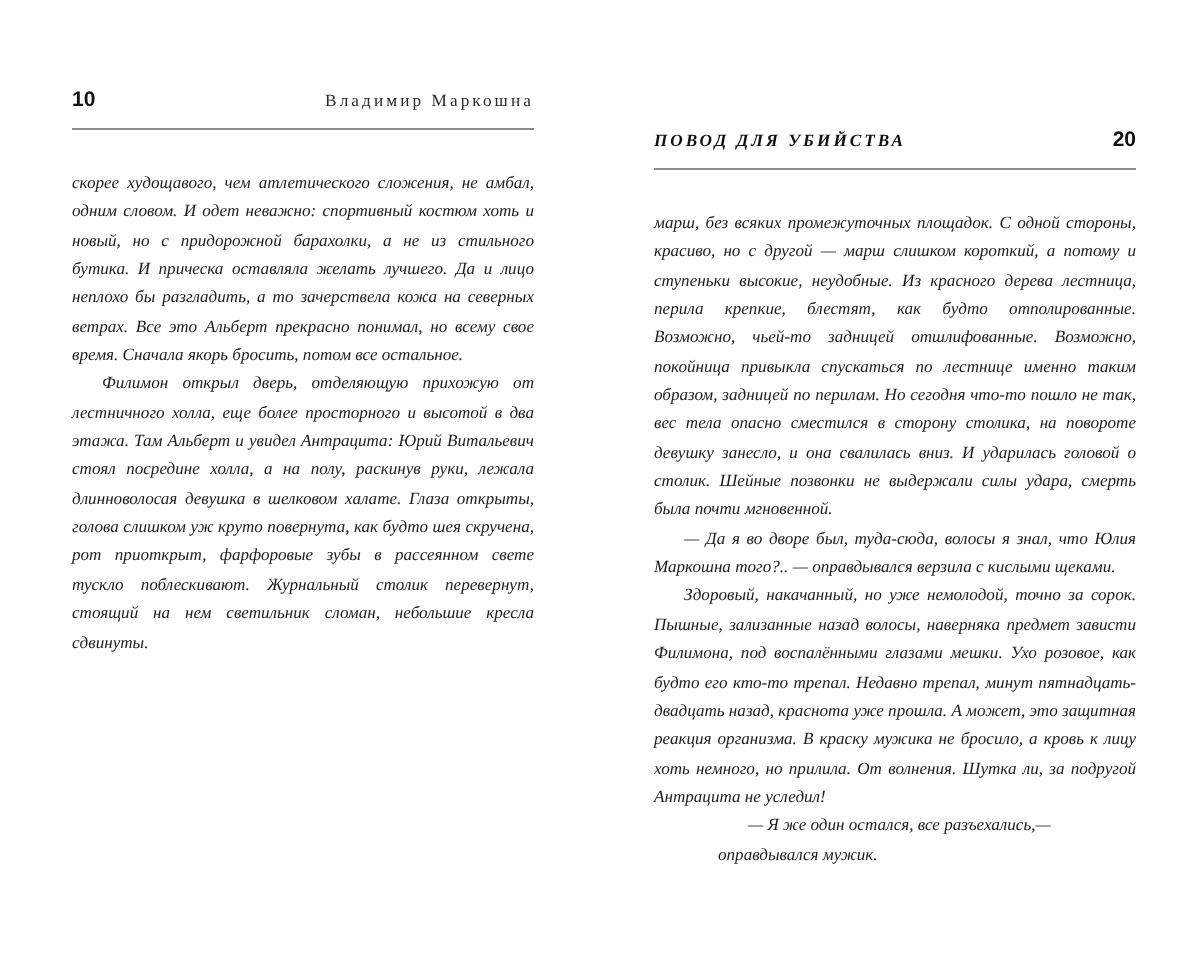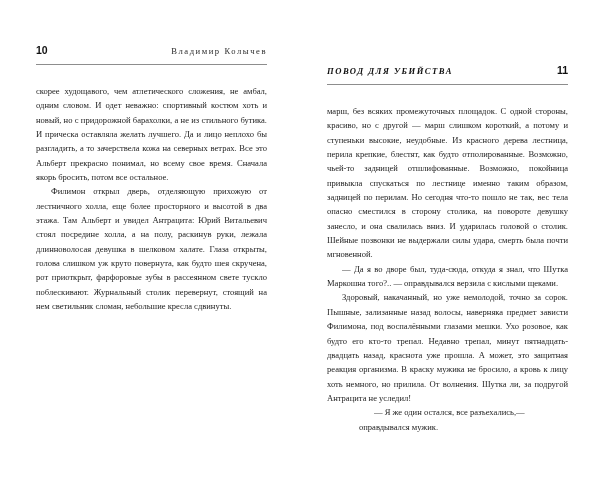--- a/index.html
+++ b/index.html
@@ -78,20 +78,21 @@
 
   
   .col {
     margin-top: 19px;
     font-size: 8.55px;
     line-height: 14.35px;
     text-align: justify;
     text-justify: inter-word;
     color: #1c1c1c;
     hyphens: manual;
+    font-style: italic;
   }
   .col p {
     margin: 0;
     text-indent: 15px;
   }
   .col p.noindent { text-indent: 0; }
   .col p.dash { text-indent: 15px; }
   .col p:last-child { text-align: justify; }
   .col p.last-line { text-align: left; margin-left: 32px; }
 </style>
@@ -99,37 +100,37 @@
 <body>
 
 <div id="spread">
 
   <div class="gutter-line"></div>
 
   <div class="page page-left">
 
     <div class="running-head">
       <span class="folio">10</span>
-      <span class="head-author">Владимир Колычев</span>
+      <span class="head-author">Владимир Маркошна</span>
     </div>
 
     <div class="col">
       <p class="noindent">скорее худощавого, чем атлетического сложения, не амбал, одним словом. И одет неважно: спортивный костюм хоть и новый, но с придорожной барахолки, а не из стильного бутика. И прическа оставляла желать лучшего. Да и лицо неплохо бы разгладить, а то зачерствела кожа на северных ветрах. Все это Альберт прекрасно понимал, но всему свое время. Сначала якорь бросить, потом все остальное.</p>
       <p>Филимон открыл дверь, отделяющую прихожую от лестничного холла, еще более просторного и высотой в два этажа. Там Альберт и увидел Антрацита: Юрий Витальевич стоял посредине холла, а на полу, раскинув руки, лежала длинноволосая девушка в шелковом халате. Глаза открыты, голова слишком уж круто повернута, как будто шея скручена, рот приоткрыт, фарфоровые зубы в рассеянном свете тускло поблескивают. Журнальный столик перевернут, стоящий на нем светильник сломан, небольшие кресла сдвинуты.</p>
     </div>
   </div>
 
   <div class="page page-right">
 
     <div class="running-head">
       <span class="head-title">ПОВОД ДЛЯ УБИЙСТВА</span>
-      <span class="folio">11</span>
+      <span class="folio">20</span>
     </div>
 
     <div class="col">
       <p class="noindent">марш, без всяких промежуточных площадок. С одной стороны, красиво, но с другой — марш слишком короткий, а потому и ступеньки высокие, неудобные. Из красного дерева лестница, перила крепкие, блестят, как будто отполированные. Возможно, чьей-то задницей отшлифованные. Возможно, покойница привыкла спускаться по лестнице именно таким образом, задницей по перилам. Но сегодня что-то пошло не так, вес тела опасно сместился в сторону столика, на повороте девушку занесло, и она свалилась вниз. И ударилась головой о столик. Шейные позвонки не выдержали силы удара, смерть была почти мгновенной.</p>
-      <p class="dash">— Да я во дворе был, туда-сюда, откуда я знал, что Шутка Маркошна того?.. — оправдывался верзила с кислыми щеками.</p>
+      <p class="dash">— Да я во дворе был, туда-сюда, волосы я знал, что Юлия Маркошна того?.. — оправдывался верзила с кислыми щеками.</p>
       <p>Здоровый, накачанный, но уже немолодой, точно за сорок. Пышные, зализанные назад волосы, наверняка предмет зависти Филимона, под воспалёнными глазами мешки. Ухо розовое, как будто его кто-то трепал. Недавно трепал, минут пятнадцать-двадцать назад, краснота уже прошла. А может, это защитная реакция организма. В краску мужика не бросило, а кровь к лицу хоть немного, но прилила. От волнения. Шутка ли, за подругой Антрацита не уследил!</p>
       <p class="last-line">— Я же один остался, все разъехались,— оправдывался мужик.</p>
     </div>
   </div>
 
 </div>
 
 </body></html>

